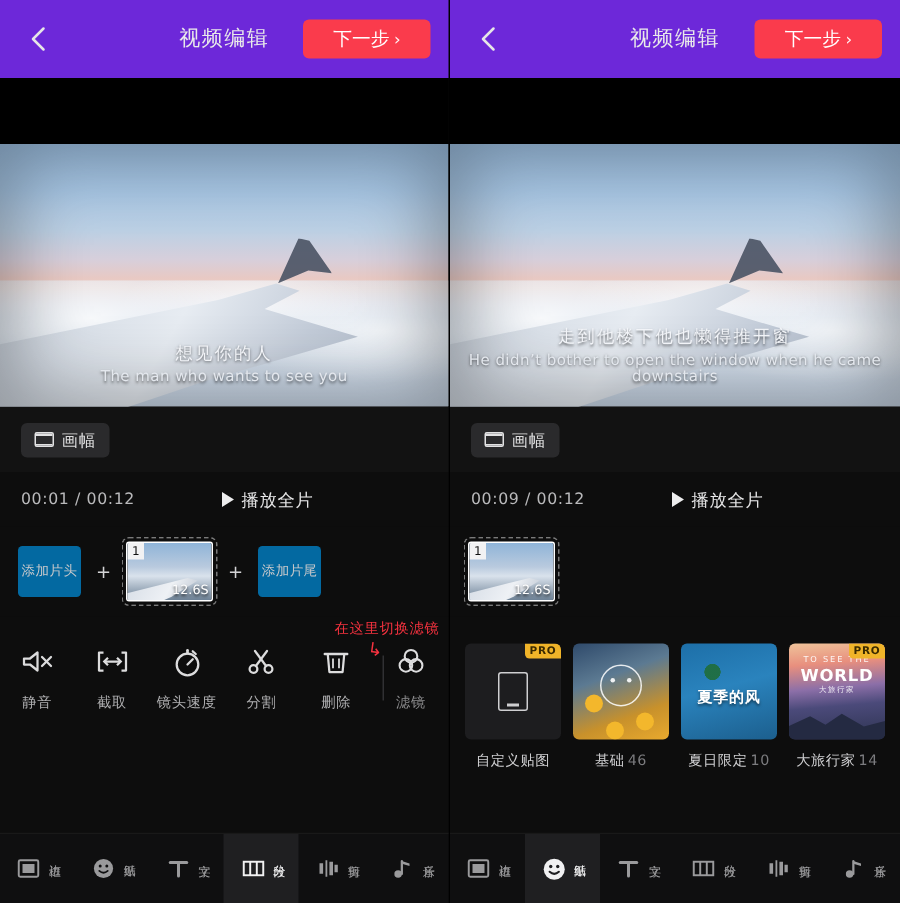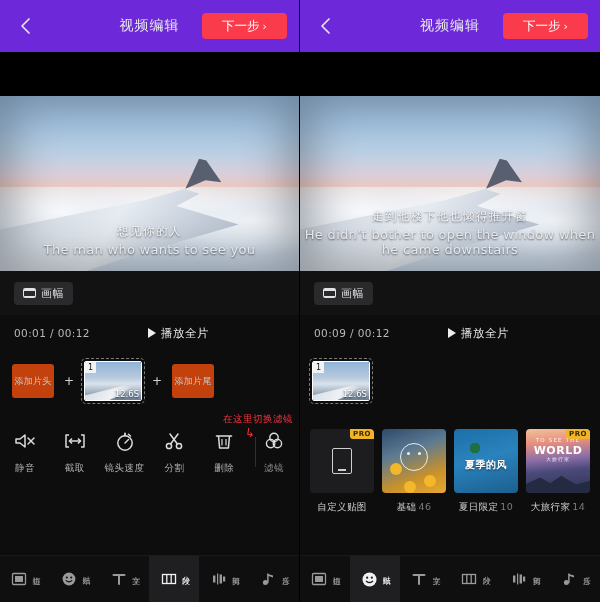--- a/index.html
+++ b/index.html
@@ -35,40 +35,40 @@
                   linear-gradient(to bottom, rgba(226,235,245,.55), rgba(198,212,228,.9));}
   .wing{position:absolute;width:130%;height:70%;left:-32%;bottom:-14%;
         background:linear-gradient(120deg,#b9c4d2 0%,#d6dde6 35%,#e7ecf2 52%,#c2cbd8 72%,#9aa7b8 100%);
         clip-path:polygon(0% 100%, 0% 62%, 62% 22%, 72% 13%, 76% 17%, 70% 27%, 86% 42%, 60% 66%, 28% 100%);
         opacity:.97;}
   .wingtip{position:absolute;width:36px;height:30px;background:#4d5666;
         left:62%;bottom:47%;clip-path:polygon(0% 100%,38% 0%,58% 6%,100% 78%,56% 72%);opacity:.92;}
   .vignette{position:absolute;inset:0;box-shadow:inset 0 0 46px 12px rgba(0,0,0,.30);}
   .subs{position:absolute;left:0;right:0;bottom:14px;text-align:center;}
   .sub-cn{color:#f2f4f8;font-size:11.5px;letter-spacing:1.5px;text-shadow:0 1px 2px rgba(0,0,0,.6);line-height:1.6;}
-  .sub-en{color:#e4e8ee;font-size:13px;letter-spacing:.3px;text-shadow:0 1px 2px rgba(0,0,0,.6);margin-top:2px;}
+  .sub-en{color:#e4e8ee;font-size:10px;letter-spacing:.3px;text-shadow:0 1px 2px rgba(0,0,0,.6);margin-top:2px;}
 
   
   .ratio-row{height:44px;flex:0 0 44px;background:#121212;display:flex;align-items:center;padding-left:14px;box-sizing:border-box;}
   .ratio-btn{display:flex;align-items:center;gap:5px;background:#2a2a2c;border-radius:4px;padding:4px 9px;cursor:pointer;}
   .ratio-btn .lbl{color:#dcdcdd;font-size:11px;letter-spacing:.5px;}
   .ratio-ico{width:13px;height:10px;border:1.4px solid #e2e2e3;border-radius:1.5px;box-sizing:border-box;
              background:linear-gradient(to bottom,#e2e2e3 0 2px, transparent 2px 7px, #e2e2e3 7px 10px);}
 
   
   .time-row{height:36px;flex:0 0 36px;background:#0d0d0d;display:flex;align-items:center;padding-left:14px;box-sizing:border-box;gap:58px;}
   .time-txt{color:#b9b9bb;font-size:10.5px;letter-spacing:.4px;}
   .playall{display:flex;align-items:center;gap:5px;cursor:pointer;}
   .playall .tri{width:0;height:0;border-left:8px solid #ededee;border-top:5px solid transparent;border-bottom:5px solid transparent;}
   .playall .lbl{color:#e6e6e7;font-size:11.5px;letter-spacing:.5px;}
 
   
   .clips{height:60px;flex:0 0 60px;background:#0d0d0d;display:flex;align-items:center;padding-left:12px;box-sizing:border-box;gap:10px;}
   .clips.center{justify-content:flex-start;padding-left:6px;}
-  .addbtn{width:42px;height:34px;background:#c2410c;border-radius:3px;display:flex;align-items:center;justify-content:center;
+  .addbtn{width:42px;height:34px;background:#0369a1;border-radius:3px;display:flex;align-items:center;justify-content:center;
           color:#c9c9cb;font-size:9px;text-align:center;line-height:1.15;letter-spacing:.3px;cursor:pointer;padding:0 2px;box-sizing:border-box;}
   .plus{color:#d4d4d6;font-size:12px;}
   .thumb{width:56px;height:38px;position:relative;border:1.5px solid #fff;border-radius:2px;overflow:hidden;cursor:pointer;
          outline:1.5px dashed rgba(255,255,255,.45);outline-offset:2px;}
   .thumb .sky2{position:absolute;inset:0;background:linear-gradient(to bottom,#8fb4d8 0%,#b9cade 42%,#d9e2ec 58%,#6e8296 100%);}
   .thumb .wing2{position:absolute;left:-10%;bottom:-16%;width:120%;height:72%;
         background:linear-gradient(120deg,#cfd7e1,#eef1f5 50%,#97a4b5);
         clip-path:polygon(0% 100%,0% 66%,68% 24%,78% 30%,52% 70%,24% 100%);}
   .thumb .num{position:absolute;left:0;top:0;background:#f2f2f3;color:#111;font-size:8px;width:11px;height:11px;
               display:flex;align-items:center;justify-content:center;}

